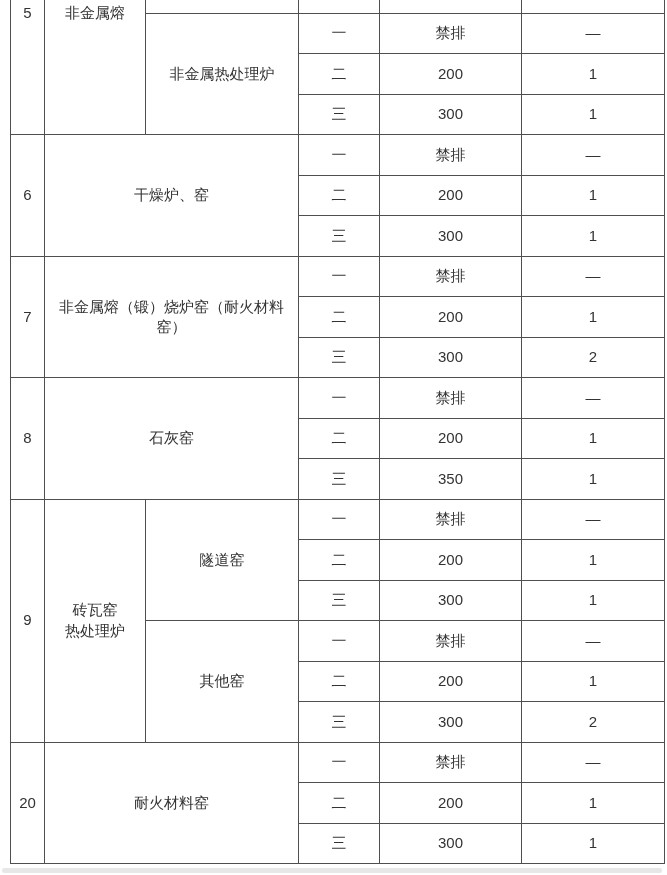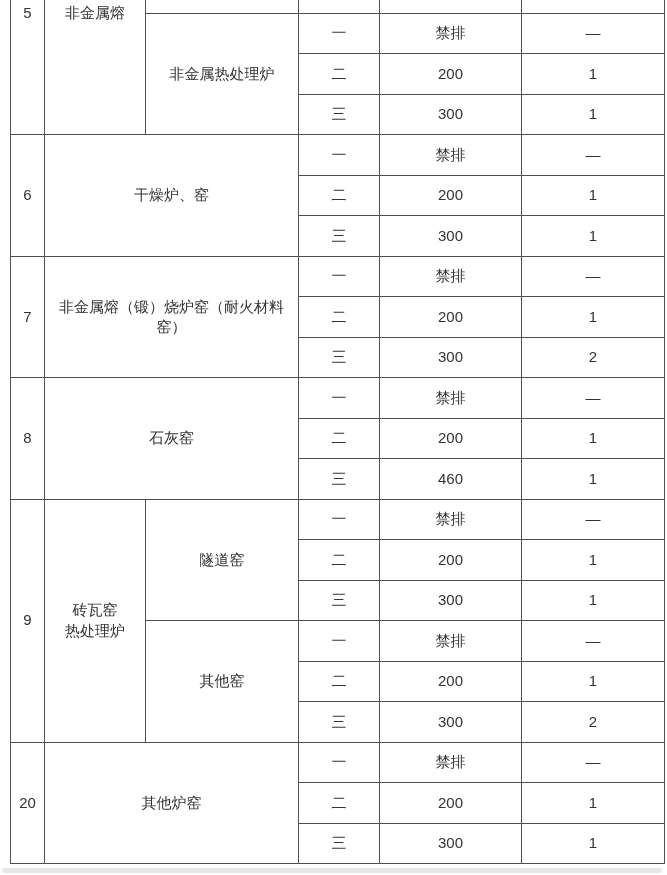--- a/index.html
+++ b/index.html
@@ -113,21 +113,21 @@
     <td>禁排</td>
     <td>—</td>
   </tr>
   <tr>
     <td>二</td>
     <td>200</td>
     <td>1</td>
   </tr>
   <tr>
     <td>三</td>
-    <td>460</td>
+    <td>350</td>
     <td>1</td>
   </tr>
 
   <tr>
     <td rowspan="6">9</td>
     <td rowspan="6">砖瓦窑
 热处理炉</td>
     <td rowspan="3">隧道窑</td>
     <td>一</td>
     <td>禁排</td>
@@ -155,21 +155,21 @@
     <td>1</td>
   </tr>
   <tr>
     <td>三</td>
     <td>300</td>
     <td>2</td>
   </tr>
 
   <tr>
     <td rowspan="3">20</td>
-    <td rowspan="3" colspan="2">其他炉窑</td>
+    <td rowspan="3" colspan="2">耐火材料窑</td>
     <td>一</td>
     <td>禁排</td>
     <td>—</td>
   </tr>
   <tr>
     <td>二</td>
     <td>200</td>
     <td>1</td>
   </tr>
   <tr>

